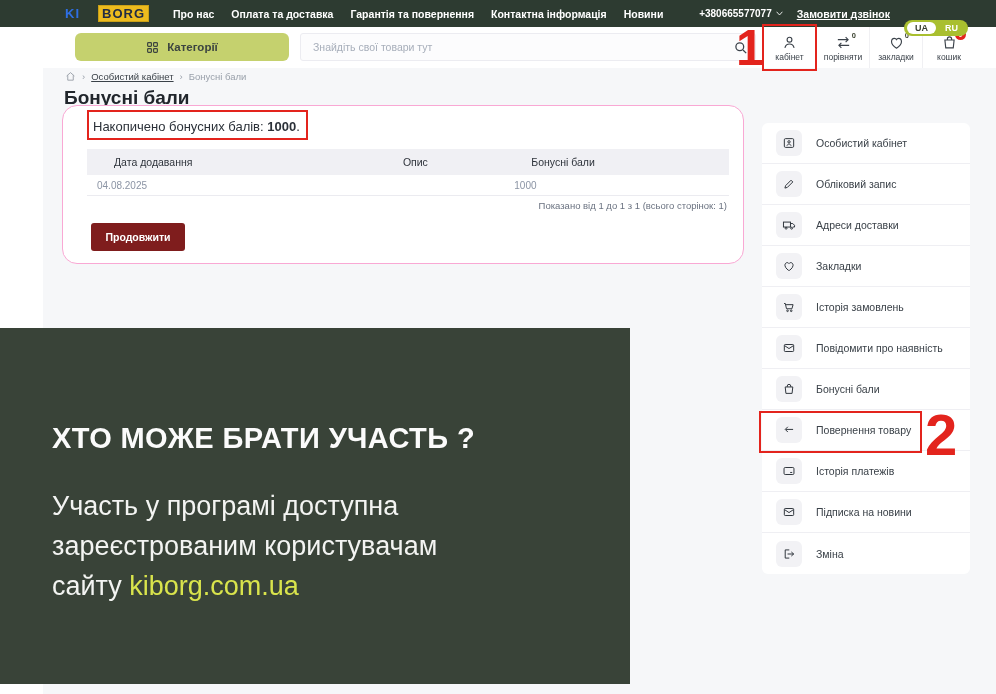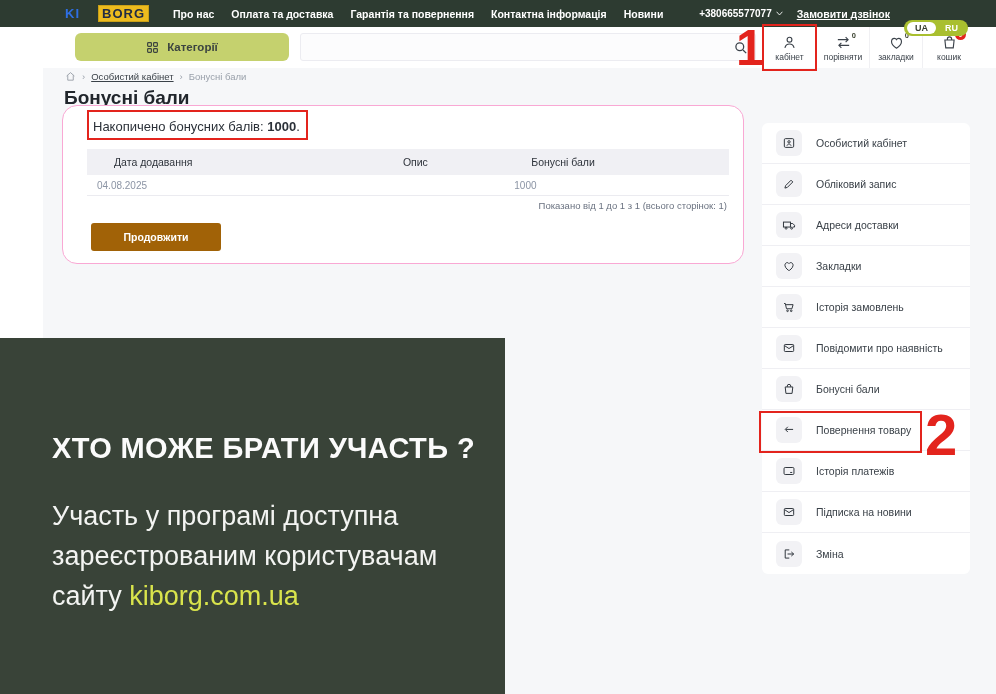--- a/index.html
+++ b/index.html
@@ -59,35 +59,35 @@
   .summary b { font-weight:800; }
   .summary-box { position:absolute; left:24px; top:4px; width:221px; height:30px; border:2px solid #e3241d; pointer-events:none; }
   .btable { position:absolute; left:24px; top:43px; width:642px; }
   .thead { display:grid; grid-template-columns:45% 20% 35%; background:#f0f0f4; height:26px;
            align-items:center; font-size:10.5px; color:#2e333b; }
   .thead div { padding-left:27px; }
   .trow { display:grid; grid-template-columns:45% 20% 35%; height:21px; align-items:center;
           font-size:10px; color:#8b94a4; border-bottom:1px solid #ebebf0; background:#fff; }
   .trow div { padding-left:10px; }
   .pagination { position:absolute; right:16px; top:94px; font-size:9.5px; color:#6a7280; }
-  .continue-btn { position:absolute; left:28px; top:117px; width:130px; height:28px; background:#a16207;
+  .continue-btn { position:absolute; left:28px; top:117px; width:94px; height:28px; background:#7f1d1d;
                   border:none; border-radius:3px; color:#fff; font-weight:700; font-size:10.5px;
                   cursor:pointer; font-family:"Liberation Sans", sans-serif; }
 
   
   .sidebar { position:absolute; left:762px; top:123px; width:208px; background:#fff; border-radius:6px; z-index:1; }
   .side-item { height:41px; display:flex; align-items:center; gap:14px; padding-left:14px;
                border-bottom:1px solid #efeff3; cursor:pointer; }
   .side-item:last-child { border-bottom:none; }
   .icon-box { width:26px; height:26px; background:#f2f2f5; border-radius:6px; display:flex;
               align-items:center; justify-content:center; color:#30363d; flex:none; }
   .side-label { font-size:10.5px; color:#3a4148; }
 
   
-  .overlay { position:absolute; left:0; top:338px; width:505px; height:356px; background:#394338; z-index:5; }
+  .overlay { position:absolute; left:0; top:328px; width:630px; height:356px; background:#394338; z-index:5; }
   .overlay-heading { position:absolute; left:52px; top:94px; font-size:29px; font-weight:800; color:#fbfbfb;
                      letter-spacing:0.4px; }
   .overlay-body { position:absolute; left:52px; top:158px; font-size:27px; font-weight:400; color:#f3f4f2;
                   line-height:40px; }
   .overlay-link { color:#d9e44c; cursor:pointer; }
 
   
   .ann-box-1 { position:absolute; left:762px; top:24px; width:55px; height:47px; border:2px solid #e3241d;
                z-index:10; pointer-events:none; }
   .ann-num-1 { position:absolute; left:736px; top:23px; font-size:50px; font-weight:900; color:#e3241d;
@@ -139,20 +139,21 @@
         <svg width="13" height="13" viewBox="0 0 24 24" fill="none" stroke="#3c4440" stroke-width="2.2">
           <rect x="3" y="3" width="7" height="7" rx="1.5"></rect>
             <rect x="14" y="3" width="7" height="7" rx="1.5"></rect>
           <rect x="3" y="14" width="7" height="7" rx="1.5"></rect>
             <rect x="14" y="14" width="7" height="7" rx="1.5"></rect>
         </svg>
       </span>
       <span>Категорії</span>
     </button>
     <div class="search">
+      <input placeholder="Знайдіть свої товари тут" style="">
       <span class="search-icon">
         <svg width="17" height="17" viewBox="0 0 24 24" fill="none" stroke="currentColor" stroke-width="1.8">
           <circle cx="11" cy="11" r="5.5"></circle>
             <path d="M15.5 15.5L20 20"></path>
         </svg>
       </span>
     </div>
     <div class="actions">
       <div class="action">
         <span>

